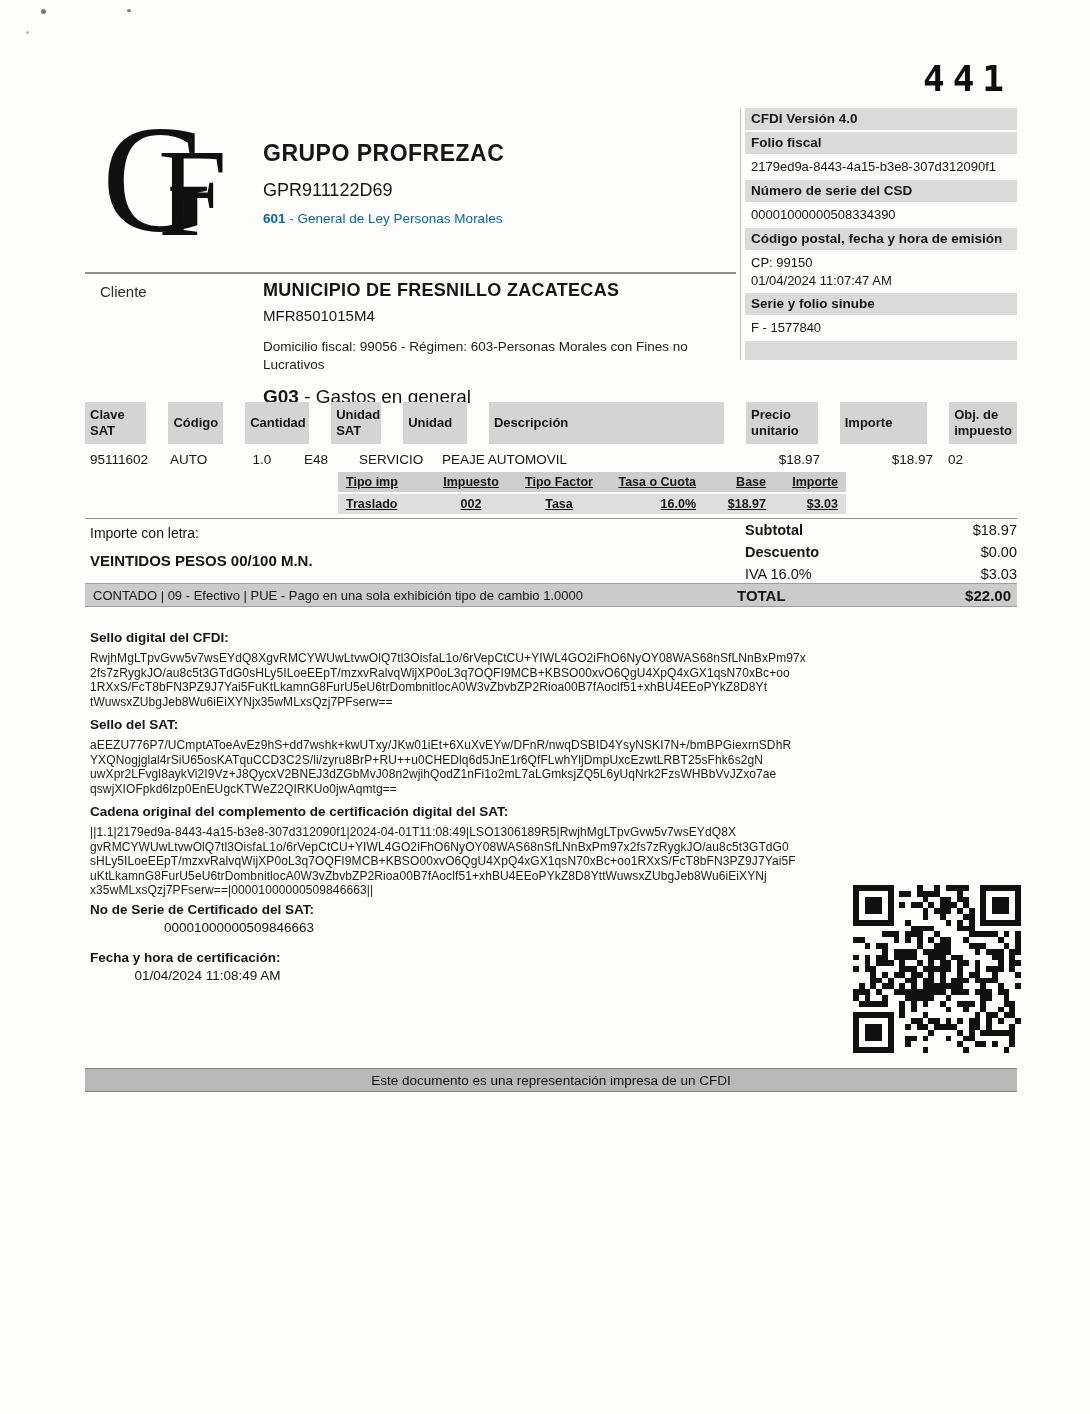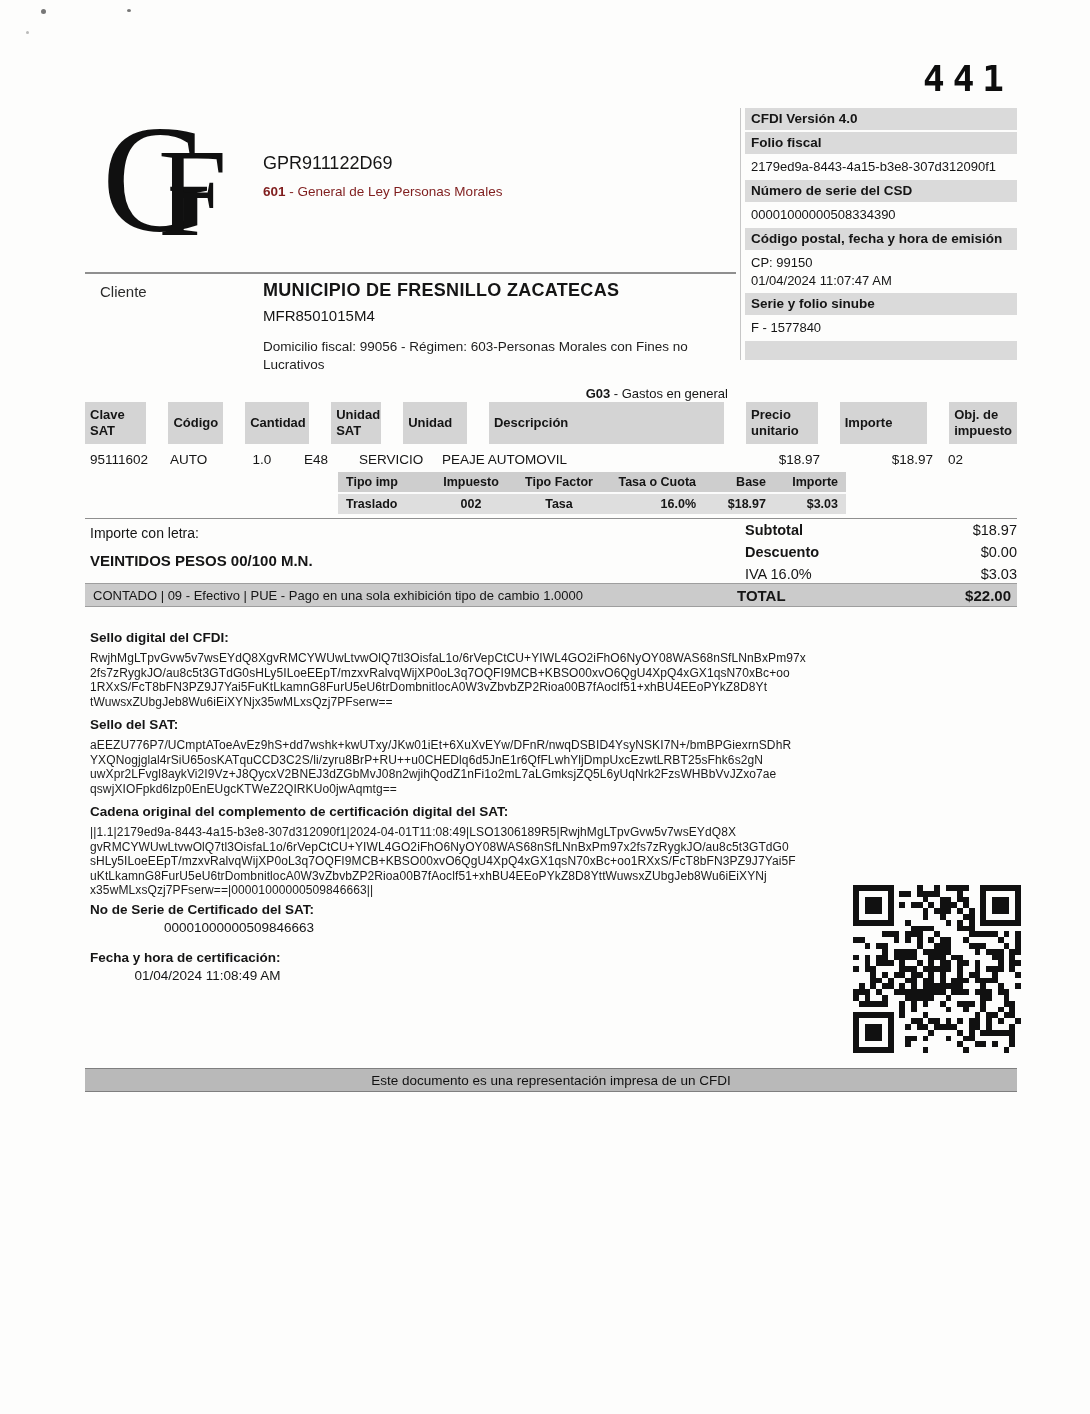--- a/index.html
+++ b/index.html
@@ -20,57 +20,57 @@
     font-size: 36px; letter-spacing: 8px; color: #0d0d0d;
   }
 
   
   .logo { width: 150px; height: 155px; font-family: "Liberation Serif", serif; color: #101010; }
   .logo .g { position: absolute; left: 0; top: -8px; font-size: 152px; line-height: 1; }
   .logo .f { position: absolute; left: 56px; top: 20px; font-size: 124px; line-height: 1; }
 
   .emitter-name { font-size: 23px; font-weight: bold; letter-spacing: .5px; }
   .emitter-rfc { font-size: 18px; margin-top: 13px; }
-  .emitter-reg { font-size: 13.5px; margin-top: 10px; color: #7f1d1d; }
+  .emitter-reg { font-size: 13.5px; margin-top: 10px; color: #0369a1; }
   .emitter-reg b { font-weight: bold; }
 
   
   .fiscal-box { left: 740px; top: 108px; width: 277px; border-left: 1px solid #c6c6c6; padding-left: 4px; }
   .fiscal-box .row { margin-bottom: 2px; padding: 3px 6px; font-size: 13.5px; line-height: 1.2; }
   .fiscal-box .lbl { background: #dadada; font-weight: bold; }
   .fiscal-box .val { background: transparent; font-weight: normal; font-size: 13px; }
   .fiscal-box .empty { height: 19px; background: #dadada; }
 
   .hline { position: absolute; background: #8f8f8f; height: 2px; }
 
   .client-label { font-size: 15px; color: #2b2b2b; }
   .client-name { font-size: 18px; font-weight: bold; letter-spacing: .3px; }
   .client-rfc { font-size: 15px; margin-top: 6px; }
   .client-addr { font-size: 13.5px; margin-top: 14px; width: 465px; line-height: 1.35; color: #1d1d1d; }
-  .client-use { font-size: 13px; margin-top: 12px; text-align: right; }
+  .client-use { font-size: 19px; margin-top: 12px; }
   .client-use b { font-weight: bold; }
 
   
   .items { left: 85px; top: 402px; width: 932px; display: flex; gap: 22px; }
   .items .th {
     background: #d4d4d4; font-weight: bold; font-size: 13px; line-height: 1.25;
     padding: 5px 5px; height: 42px; white-space: pre-line; display: flex; align-items: center;
   }
   .items-row { left: 85px; top: 450px; width: 932px; display: flex; gap: 5px; font-size: 13.5px; }
   .items-row .td { padding: 2px 5px; }
   .c0{width:75px} .c1{width:60px} .c2{width:64px;text-align:center} .c3{width:50px}
   .c4{width:78px} .c5{width:295px} .c6{width:88px} .c7{width:108px} .c8{width:74px}
   .items-row .c6, .items-row .c7 { text-align: right; }
 
   
   .taxes { left: 338px; top: 472px; width: 508px; font-size: 12.5px; }
   .taxes .trow { display: flex; }
   .taxes .thead { background: #cecece; font-weight: bold; border-bottom: 2px solid #fbfbfb; }
   .taxes .tbody { background: #dedede; font-weight: bold; }
-  .taxes .cell { padding: 3px 8px; }
+  .taxes .cell { padding: 3px 8px; text-decoration: underline; }
   .t0{width:92px} .t1{width:82px;text-align:center} .t2{width:94px;text-align:center}
   .t3{width:98px;text-align:right} .t4{width:70px;text-align:right} .t5{width:72px;text-align:right}
 
   
   .letra-label { font-size: 14px; }
   .letra-value { font-size: 15px; font-weight: bold; margin-top: 7px; }
   .tot-row { position: absolute; left: 745px; width: 272px; display: flex; justify-content: space-between; font-size: 14.5px; }
   .tot-row .l { font-weight: bold; }
   .total-band {
     left: 85px; top: 583px; width: 932px; height: 24px; background: #cbcbcb;
@@ -110,20 +110,21 @@
   <span class="dot" style="left:26px;top:31px;width:3px;height:3px;opacity:.4"></span>
 
   <div class="abs page-num" style="right:78px;top:58px">441</div>
 
   <div class="abs logo" style="left:102px;top:112px">
     <span class="g">G</span>
     <span class="f">F</span>
   </div>
 
   <div class="abs" style="left:263px;top:140px">
+    <div class="emitter-name">GRUPO PROFREZAC</div>
     <div class="emitter-rfc">GPR911122D69</div>
     <div class="emitter-reg"><b>601</b><span> - General de Ley Personas Morales</span></div>
   </div>
 
   <div class="abs fiscal-box">
     <div class="row lbl" style="font-weight:bold">CFDI Versión 4.0</div>
     <div class="row lbl">Folio fiscal</div>
     <div class="row val">2179ed9a-8443-4a15-b3e8-307d312090f1</div>
     <div class="row lbl">Número de serie del CSD</div>
     <div class="row val">00001000000508334390</div>

